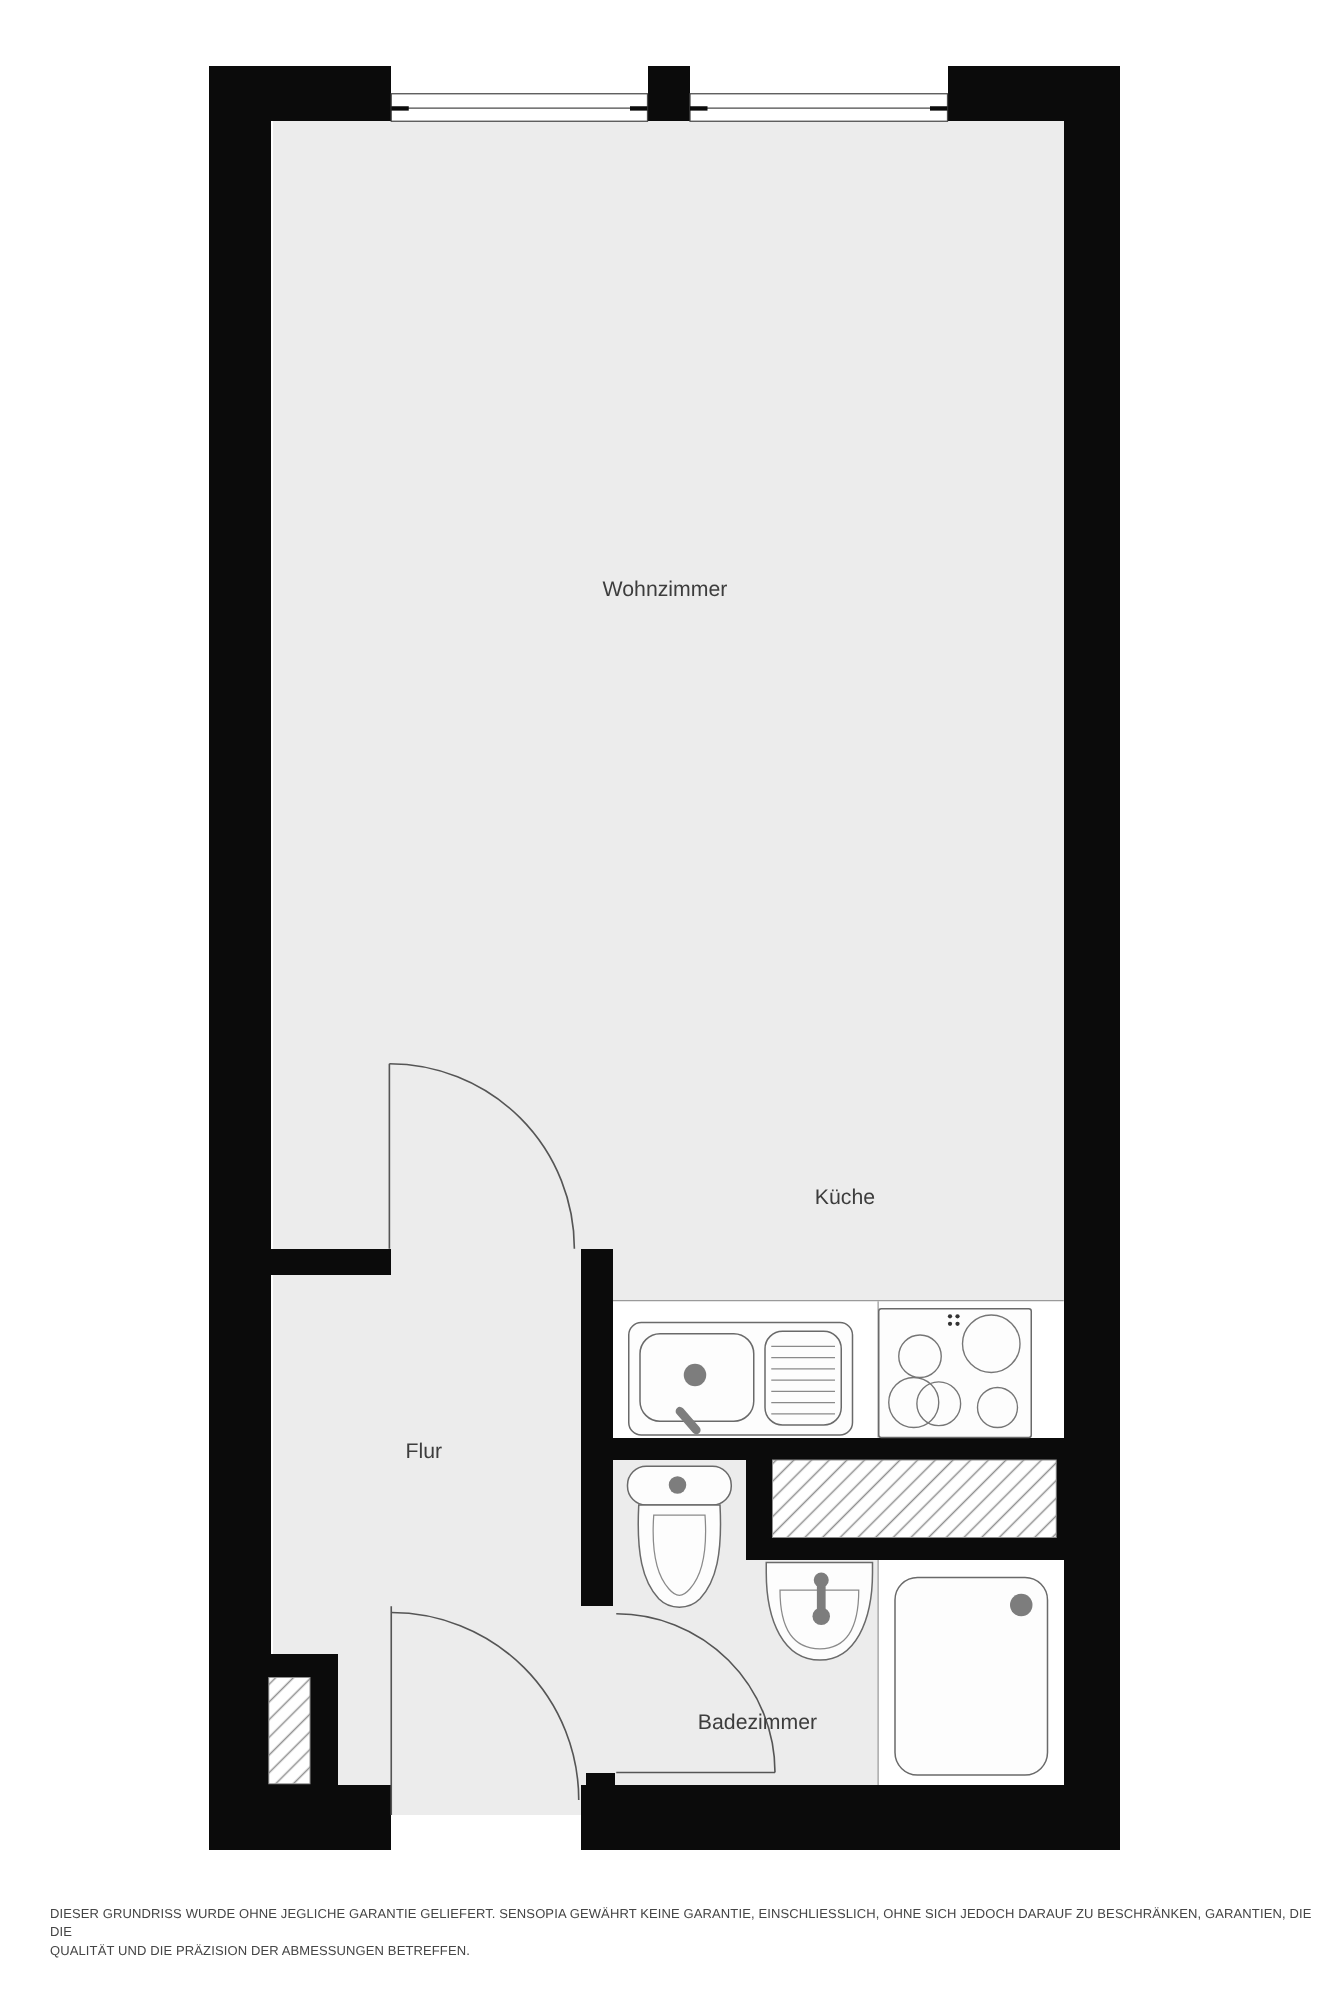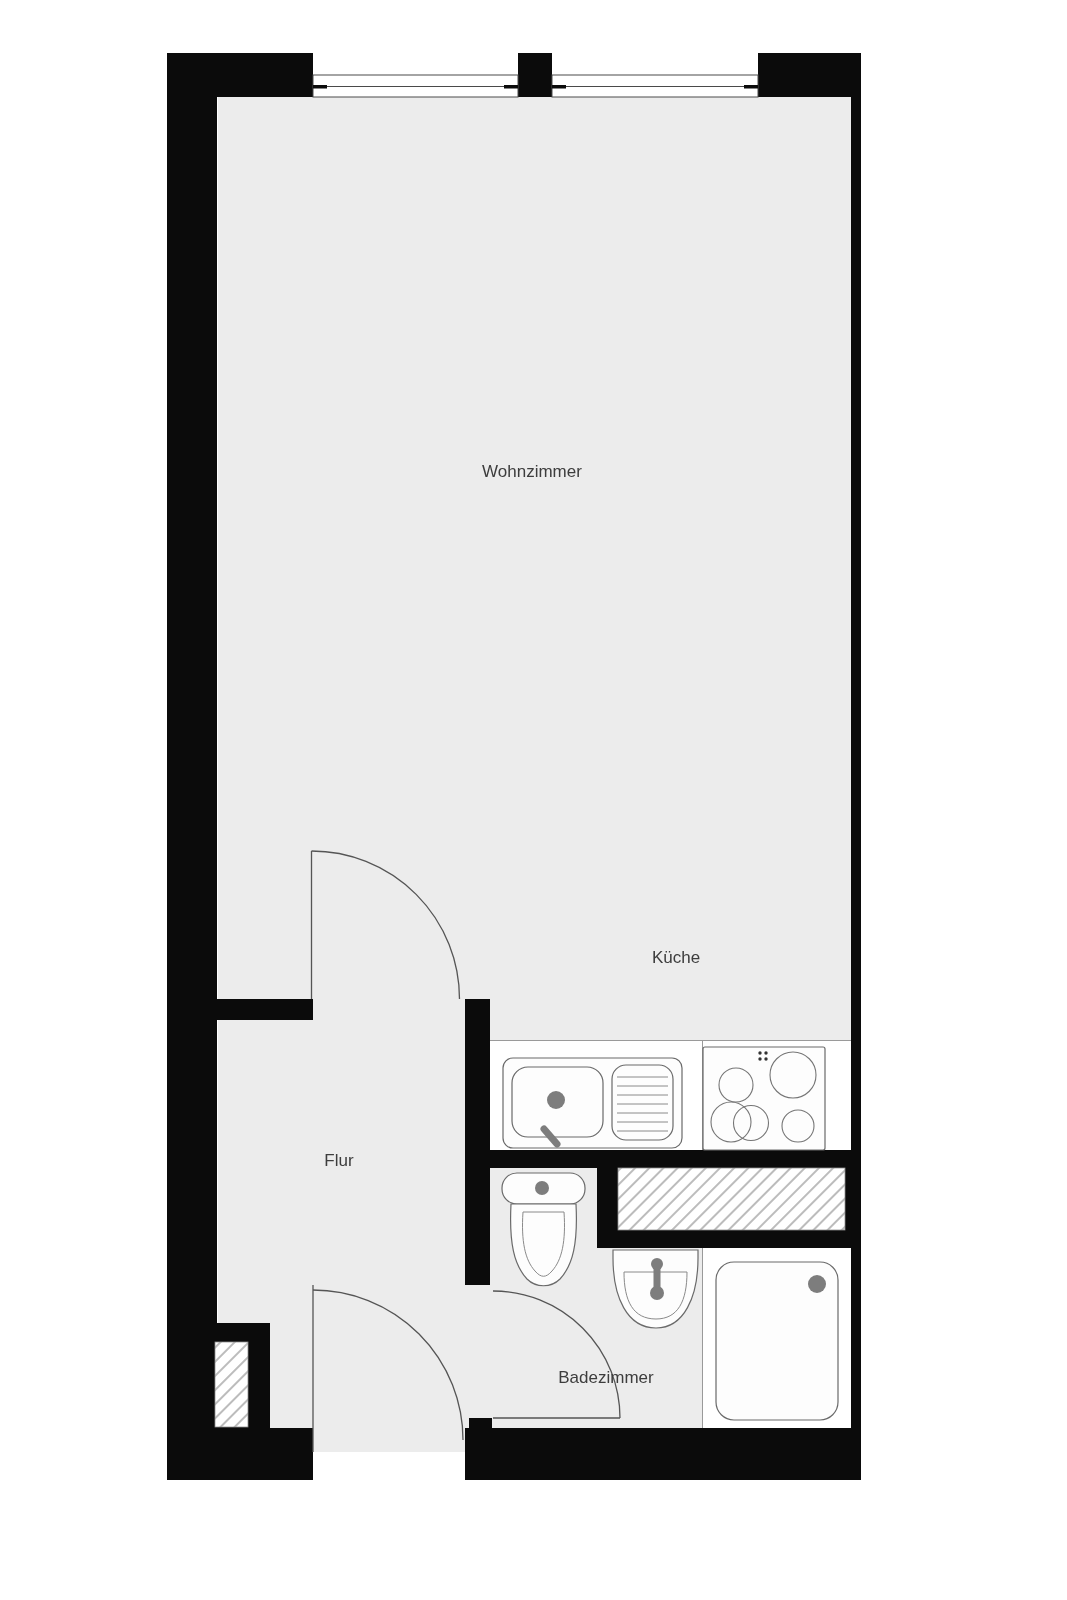--- a/index.html
+++ b/index.html
@@ -1,16 +1,16 @@
 <!DOCTYPE html>
 <html style="--wall: #0b0b0b; --floor: #ececec; --fixture-fill: #fdfdfd; --fixture-stroke: #6a6a6a; --door-stroke: #555555; --hatch-line: #8f8f8f; --knob-gray: #7d7d7d; --label-color: #3d3d3d; --disclaimer-color: #454545;"><head>
 <meta charset="utf-8">
 <style>
   html,body{margin:0;padding:0;background:#ffffff;}
-  #stage{position:relative;width:861px;height:1600px;background:#fff;overflow:hidden;
+  #stage{position:relative;width:1067px;height:1600px;background:#fff;overflow:hidden;
          font-family:"Liberation Sans", sans-serif;}
   svg{position:absolute;left:0;top:0;}
   .wall{fill:var(--wall,#0b0b0b);shape-rendering:crispEdges;}
   .floor{fill:var(--floor,#ececec);shape-rendering:crispEdges;}
   .white{fill:#ffffff;shape-rendering:crispEdges;}
   .thinline{stroke:#9a9a9a;stroke-width:1;fill:none;}
   .winband{fill:#ffffff;stroke:#4a4a4a;stroke-width:1;}
   .winline{stroke:#4a4a4a;stroke-width:1;}
   .tick{fill:var(--wall,#0b0b0b);}
   .fixture{fill:var(--fixture-fill,#fdfdfd);stroke:var(--fixture-stroke,#6a6a6a);stroke-width:1.2;}
@@ -155,13 +155,17 @@
     <path class="door" d="M493,1291 A127,127 0 0 1 620,1418"></path>
     <line class="door" x1="493" y1="1418" x2="620" y2="1418"></line>
   </g>
 
   <text class="roomlabel" x="532" y="477">Wohnzimmer</text>
   <text class="roomlabel" x="676" y="963">Küche</text>
   <text class="roomlabel" x="339" y="1166">Flur</text>
   <text class="roomlabel" x="606" y="1383">Badezimmer</text>
 </svg>
 
+<div id="disclaimer">
+  <div>DIESER GRUNDRISS WURDE OHNE JEGLICHE GARANTIE GELIEFERT. SENSOPIA GEWÄHRT KEINE GARANTIE, EINSCHLIESSLICH, OHNE SICH JEDOCH DARAUF ZU BESCHRÄNKEN, GARANTIEN, DIE DIE</div>
+  <div>QUALITÄT UND DIE PRÄZISION DER ABMESSUNGEN BETREFFEN.</div>
+</div>
 </div>
 
 </body></html>

